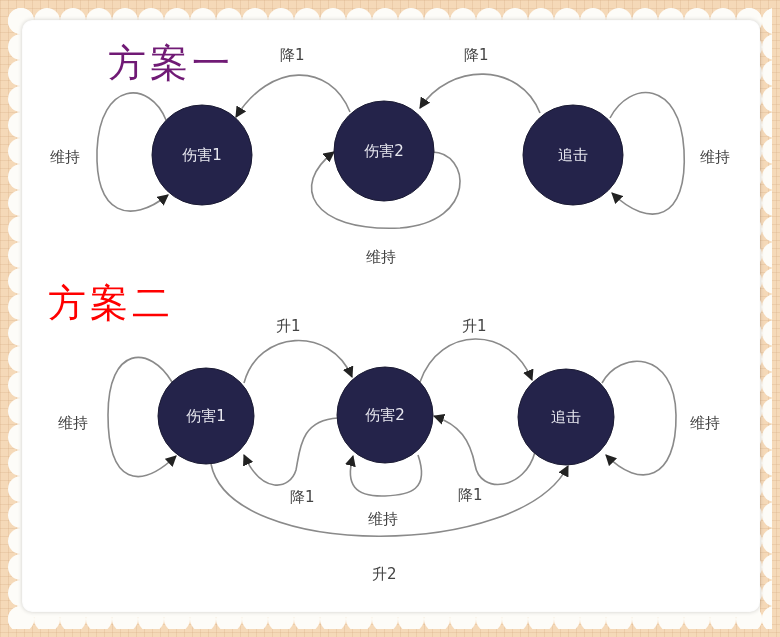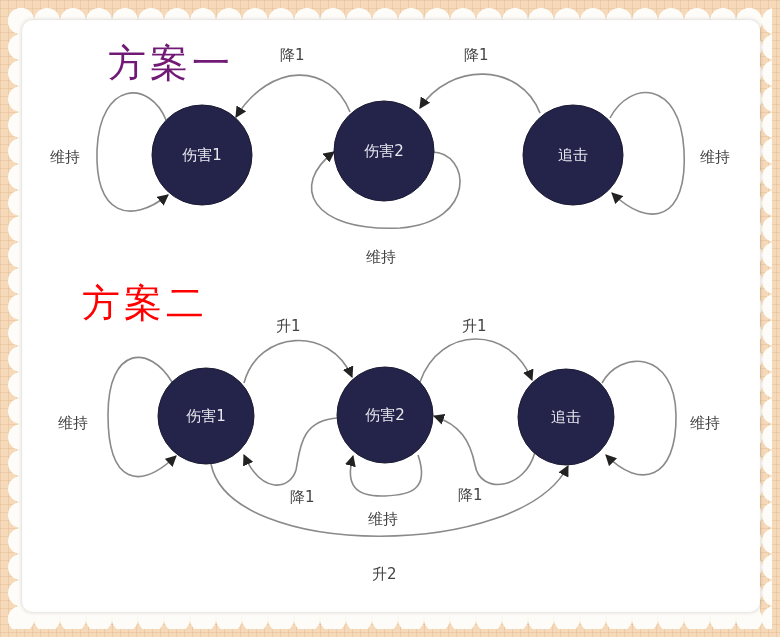--- a/index.html
+++ b/index.html
@@ -40,21 +40,21 @@
   <rect x="12" y="12" width="740" height="597" fill="#fdfcf8"></rect>
   <rect x="0" y="0" width="764" height="26" fill="url(#scallopTop)"></rect>
   <rect x="0" y="595" width="764" height="26" fill="url(#scallopTop)"></rect>
   <rect x="0" y="0" width="26" height="621" fill="url(#scallopTop)"></rect>
   <rect x="738" y="0" width="26" height="621" fill="url(#scallopTop)"></rect>
 </svg>
 
 <div class="card"></div>
 
 <div class="scheme-title" style="left:62px; top:44px; color:#701a75;margin-left:46px;">方案一</div>
-<div class="scheme-title" style="left:48px; top:284px; color:#ff0000;margin-left:34px;">方案二</div>
+<div class="scheme-title" style="left:48px; top:284px; color:#ff0000;">方案二</div>
 
 <svg class="diagram" width="780" height="637" viewBox="0 0 780 637">
   <defs>
     <marker id="arrow" viewBox="0 0 10 10" refX="9" refY="5" markerWidth="7" markerHeight="7" orient="auto-start-reverse">
       <path d="M0,0 L10,5 L0,10 z" fill="#222"></path>
     </marker>
   </defs>
 
   <g fill="none" stroke="#8a8a8a" stroke-width="1.6">
 

